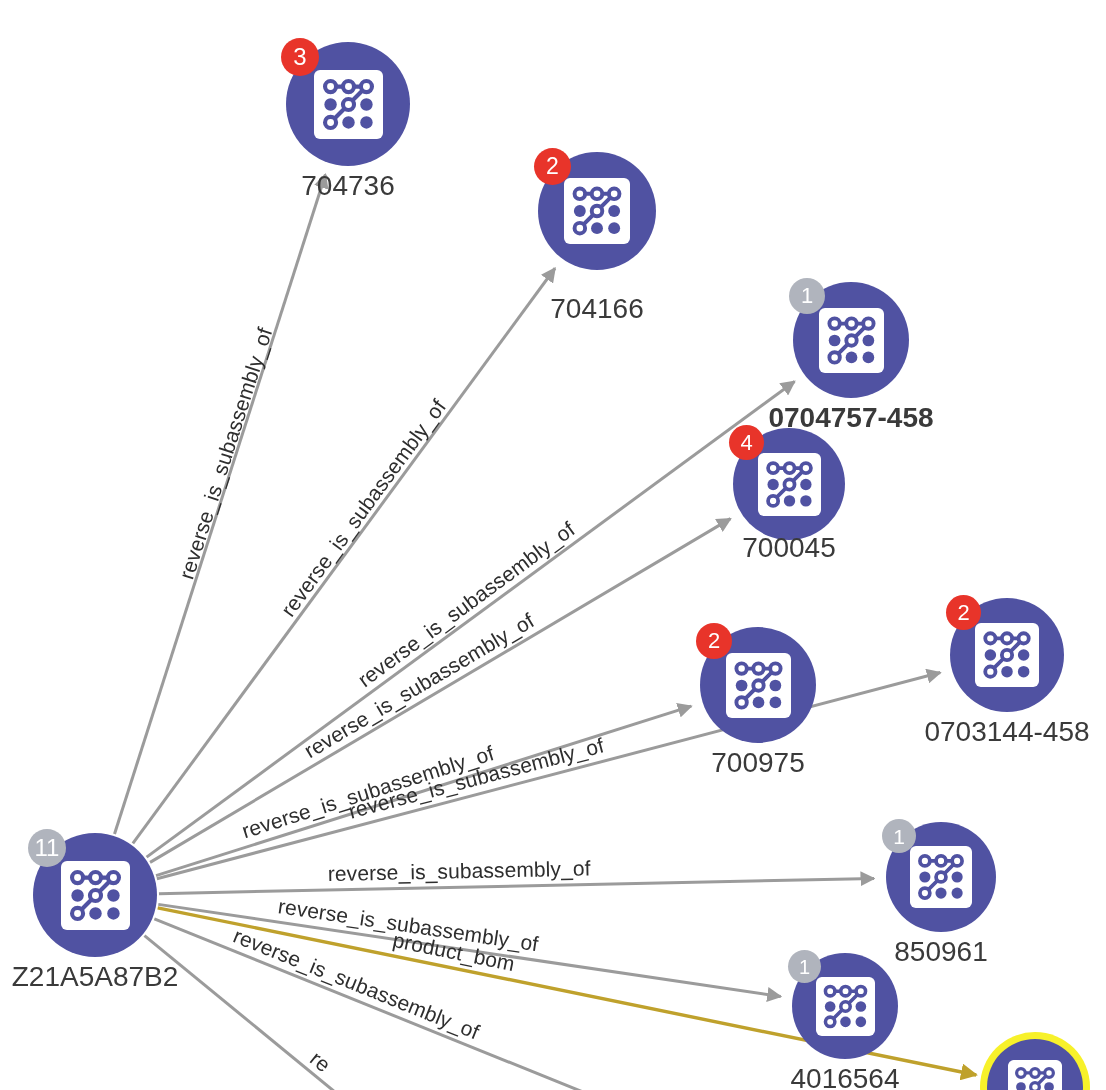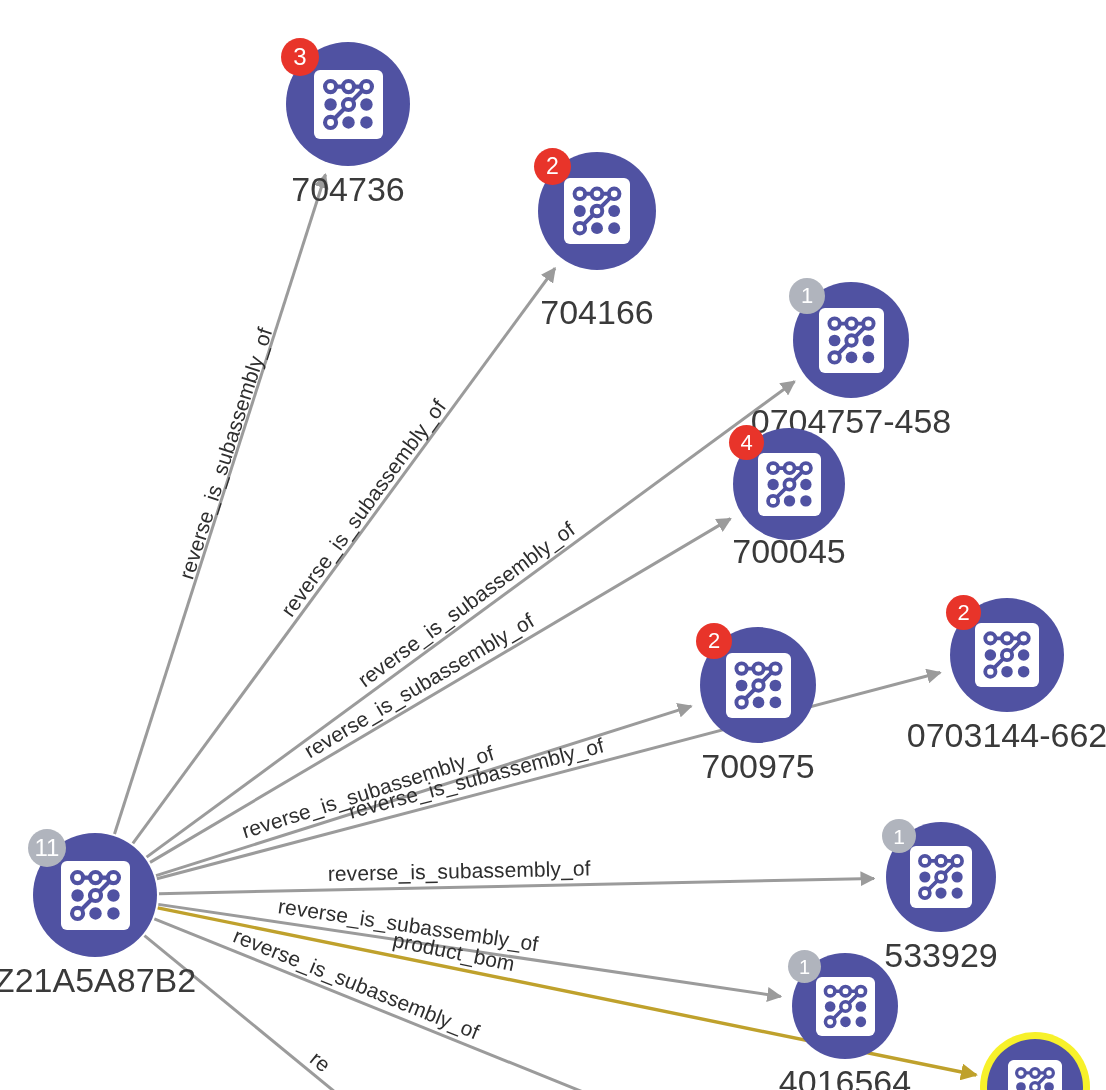--- a/index.html
+++ b/index.html
@@ -77,21 +77,21 @@
     line-height: 1;
   }
   .node-badge.red  { background: #e8342a; }
   .node-badge.gray { background: #b0b4bd; }
   .node-label {
     position: absolute;
     left: 50%;
     transform: translateX(-50%);
     white-space: nowrap;
     font-family: "Liberation Sans", sans-serif;
-    font-size: 34px;
+    font-size: 28px;
     color: #3a3a3a;
     text-align: center;
   }
 </style>
 </head>
 <body>
 
 <div id="graph-canvas">
   <svg id="graph-svg" viewBox="0 0 1106 1090" xmlns="http://www.w3.org/2000/svg">
     <defs>
@@ -197,21 +197,21 @@
             <circle cx="50" cy="76" r="9" fill="#5052a2"></circle>
             <circle cx="76" cy="76" r="9" fill="#5052a2"></circle>
             <circle cx="24" cy="24" r="8" fill="#ffffff" stroke="#5052a2" stroke-width="6"></circle>
             <circle cx="50" cy="24" r="8" fill="#ffffff" stroke="#5052a2" stroke-width="6"></circle>
             <circle cx="76" cy="24" r="8" fill="#ffffff" stroke="#5052a2" stroke-width="6"></circle>
             <circle cx="50" cy="50" r="8" fill="#ffffff" stroke="#5052a2" stroke-width="6"></circle>
             <circle cx="24" cy="76" r="8" fill="#ffffff" stroke="#5052a2" stroke-width="6"></circle>
           </svg>
           <div class="node-badge gray" style="width: 36px; height: 36px; font-size: 22px; left: -4px; top: -4px;">1</div>
         </div>
-        <div class="node-label" style="top: 120px;">0704757-458</div>
+        <div class="node-label" style="top: 120px; font-weight: bold;">0704757-458</div>
       </div>
       <div class="node-group" style="left: 789px; top: 484px; width: 112px; height: 112px;">
         <div class="node-circle" style="width: 112px; height: 112px;">
           <svg viewBox="0 0 100 100" width="63" height="63" class="node-icon">
             <rect x="0" y="0" width="100" height="100" rx="14" fill="#ffffff"></rect>
             <polyline points="24,24 50,24 76,24 50,50 24,76" fill="none" stroke="#5052a2" stroke-width="6" stroke-linejoin="round" stroke-linecap="round"></polyline>
             <circle cx="24" cy="50" r="9" fill="#5052a2"></circle>
             <circle cx="76" cy="50" r="9" fill="#5052a2"></circle>
             <circle cx="50" cy="76" r="9" fill="#5052a2"></circle>
             <circle cx="76" cy="76" r="9" fill="#5052a2"></circle>
@@ -254,40 +254,40 @@
             <circle cx="50" cy="76" r="9" fill="#5052a2"></circle>
             <circle cx="76" cy="76" r="9" fill="#5052a2"></circle>
             <circle cx="24" cy="24" r="8" fill="#ffffff" stroke="#5052a2" stroke-width="6"></circle>
             <circle cx="50" cy="24" r="8" fill="#ffffff" stroke="#5052a2" stroke-width="6"></circle>
             <circle cx="76" cy="24" r="8" fill="#ffffff" stroke="#5052a2" stroke-width="6"></circle>
             <circle cx="50" cy="50" r="8" fill="#ffffff" stroke="#5052a2" stroke-width="6"></circle>
             <circle cx="24" cy="76" r="8" fill="#ffffff" stroke="#5052a2" stroke-width="6"></circle>
           </svg>
           <div class="node-badge red" style="width: 35px; height: 35px; font-size: 22px; left: -4px; top: -3px;">2</div>
         </div>
-        <div class="node-label" style="top: 118px;">0703144-662</div>
+        <div class="node-label" style="top: 118px;">0703144-458</div>
       </div>
       <div class="node-group" style="left: 941px; top: 877px; width: 110px; height: 110px;">
         <div class="node-circle" style="width: 110px; height: 110px;">
           <svg viewBox="0 0 100 100" width="62" height="62" class="node-icon">
             <rect x="0" y="0" width="100" height="100" rx="14" fill="#ffffff"></rect>
             <polyline points="24,24 50,24 76,24 50,50 24,76" fill="none" stroke="#5052a2" stroke-width="6" stroke-linejoin="round" stroke-linecap="round"></polyline>
             <circle cx="24" cy="50" r="9" fill="#5052a2"></circle>
             <circle cx="76" cy="50" r="9" fill="#5052a2"></circle>
             <circle cx="50" cy="76" r="9" fill="#5052a2"></circle>
             <circle cx="76" cy="76" r="9" fill="#5052a2"></circle>
             <circle cx="24" cy="24" r="8" fill="#ffffff" stroke="#5052a2" stroke-width="6"></circle>
             <circle cx="50" cy="24" r="8" fill="#ffffff" stroke="#5052a2" stroke-width="6"></circle>
             <circle cx="76" cy="24" r="8" fill="#ffffff" stroke="#5052a2" stroke-width="6"></circle>
             <circle cx="50" cy="50" r="8" fill="#ffffff" stroke="#5052a2" stroke-width="6"></circle>
             <circle cx="24" cy="76" r="8" fill="#ffffff" stroke="#5052a2" stroke-width="6"></circle>
           </svg>
           <div class="node-badge gray" style="width: 34px; height: 34px; font-size: 21px; left: -4px; top: -3px;">1</div>
         </div>
-        <div class="node-label" style="top: 114px;">533929</div>
+        <div class="node-label" style="top: 114px;">850961</div>
       </div>
       <div class="node-group" style="left: 845px; top: 1006px; width: 106px; height: 106px;">
         <div class="node-circle" style="width: 106px; height: 106px;">
           <svg viewBox="0 0 100 100" width="59" height="59" class="node-icon">
             <rect x="0" y="0" width="100" height="100" rx="14" fill="#ffffff"></rect>
             <polyline points="24,24 50,24 76,24 50,50 24,76" fill="none" stroke="#5052a2" stroke-width="6" stroke-linejoin="round" stroke-linecap="round"></polyline>
             <circle cx="24" cy="50" r="9" fill="#5052a2"></circle>
             <circle cx="76" cy="50" r="9" fill="#5052a2"></circle>
             <circle cx="50" cy="76" r="9" fill="#5052a2"></circle>
             <circle cx="76" cy="76" r="9" fill="#5052a2"></circle>

